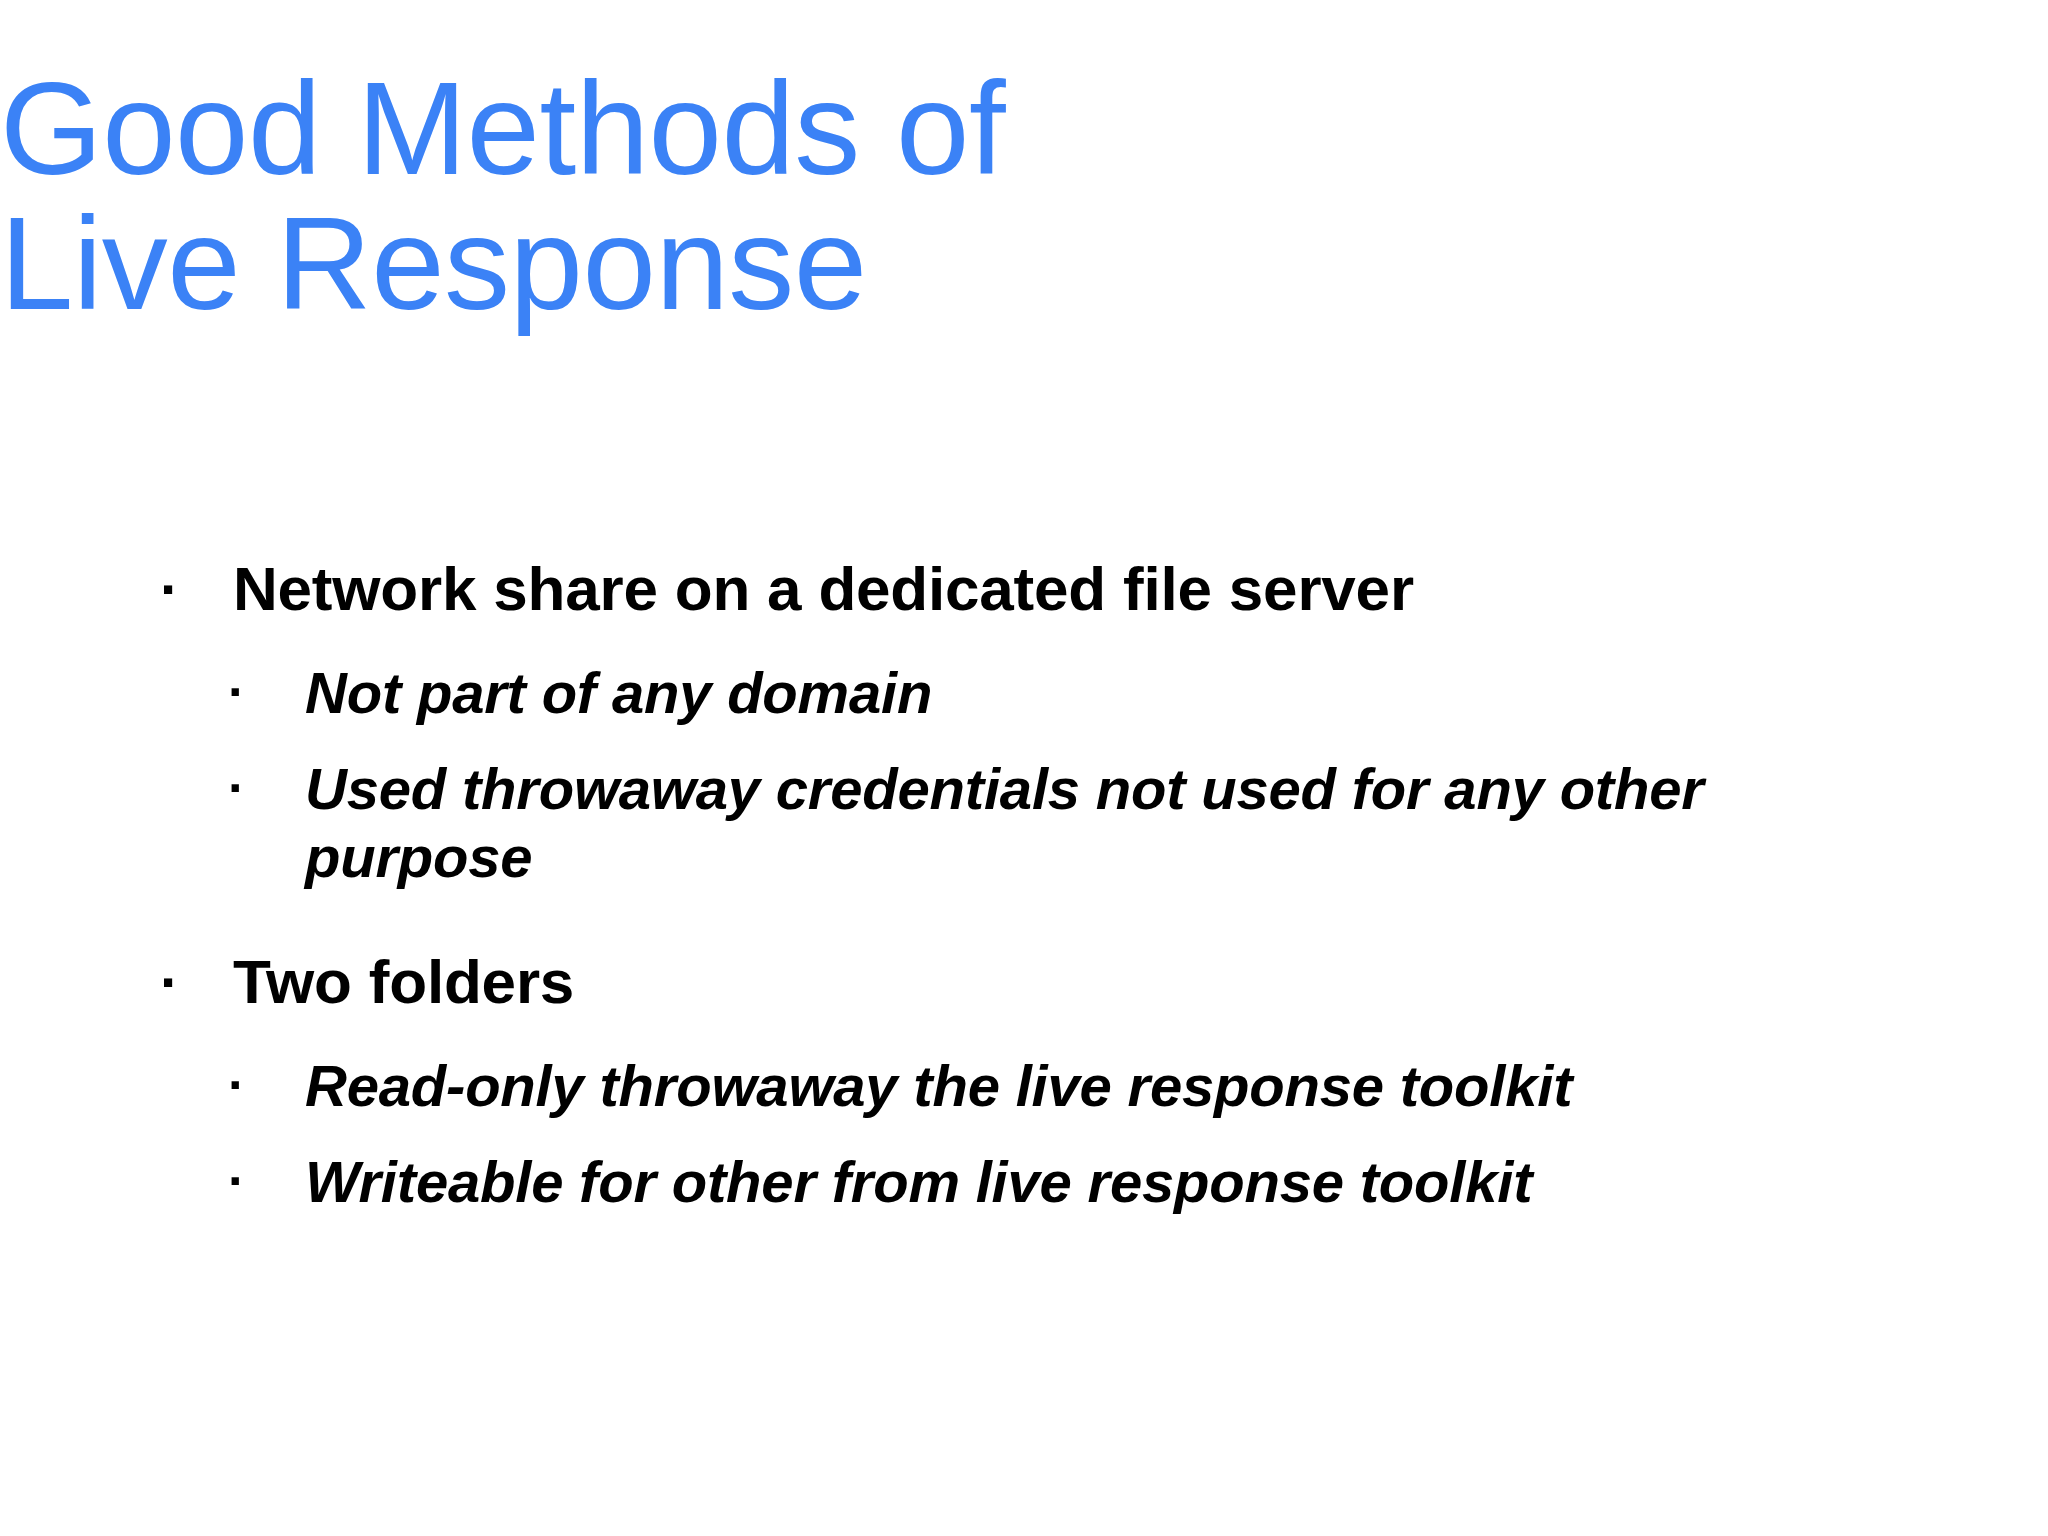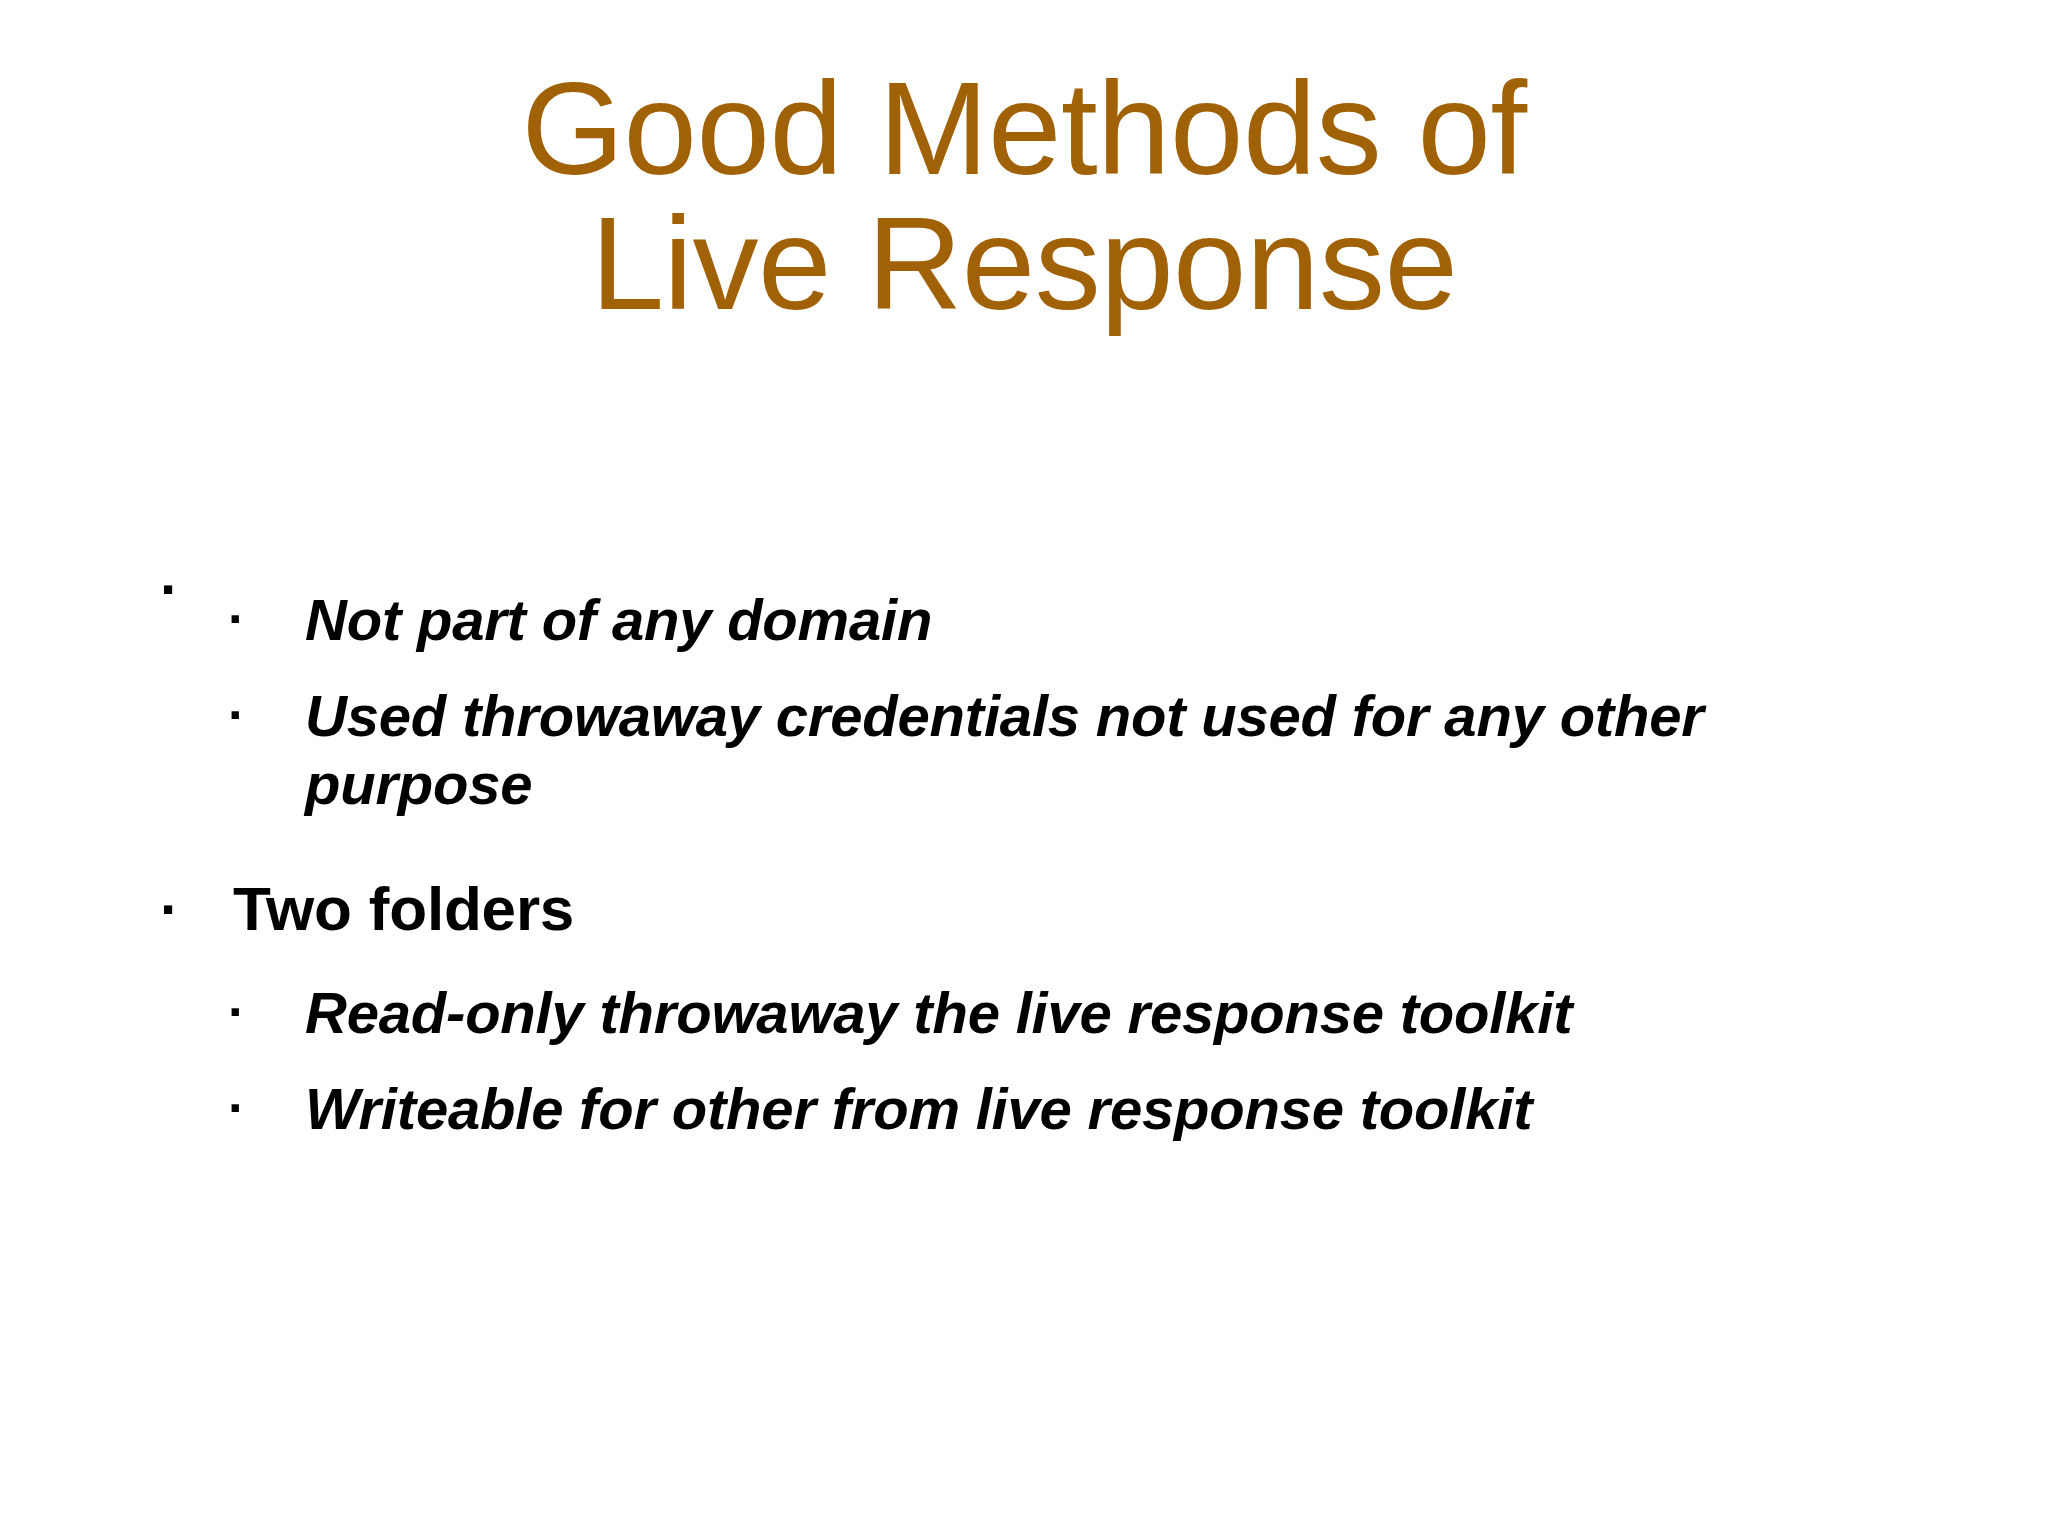--- a/index.html
+++ b/index.html
@@ -18,27 +18,26 @@
     color: #000000;
     -webkit-font-smoothing: antialiased;
   }
 
   
   .slide-title {
     position: absolute;
     left: 0;
     right: 0;
     top: 62px;
-    text-align: center;
     font-family: "Liberation Sans", sans-serif;
     font-weight: 300;
     font-size: 132px;
     line-height: 1.02;
     letter-spacing: -0.5px;
-    color: #a16207;
+    color: #3b82f6;
   }
   .slide-title .title-line {
     display: block;
     white-space: nowrap;
   }
 
   
   .body-list {
     position: absolute;
     left: 0;
@@ -112,20 +111,21 @@
 
   <div class="slide-title">
     <span class="title-line">Good Methods of</span>
     <span class="title-line">Live Response</span>
   </div>
 
   <div class="body-list">
 
     <div class="bullet-row level-1">
       <span class="marker">·</span>
+      <span class="btext">Network share on a dedicated file server</span>
     </div>
 
     <div class="bullet-row level-2">
       <span class="marker">·</span>
       <span class="btext">Not part of any domain</span>
     </div>
 
     <div class="bullet-row level-2">
       <span class="marker">·</span>
       <span class="btext">Used throwaway credentials not used for any other purpose</span>

